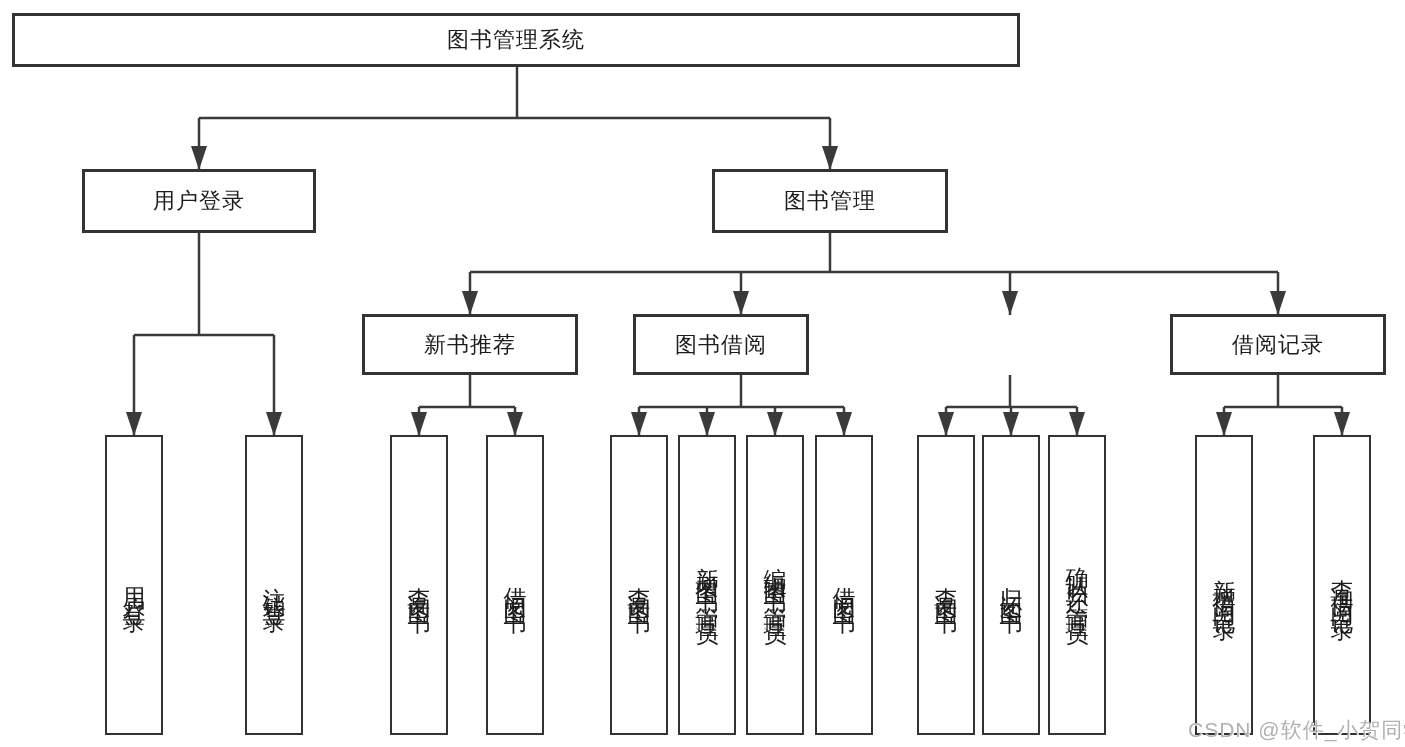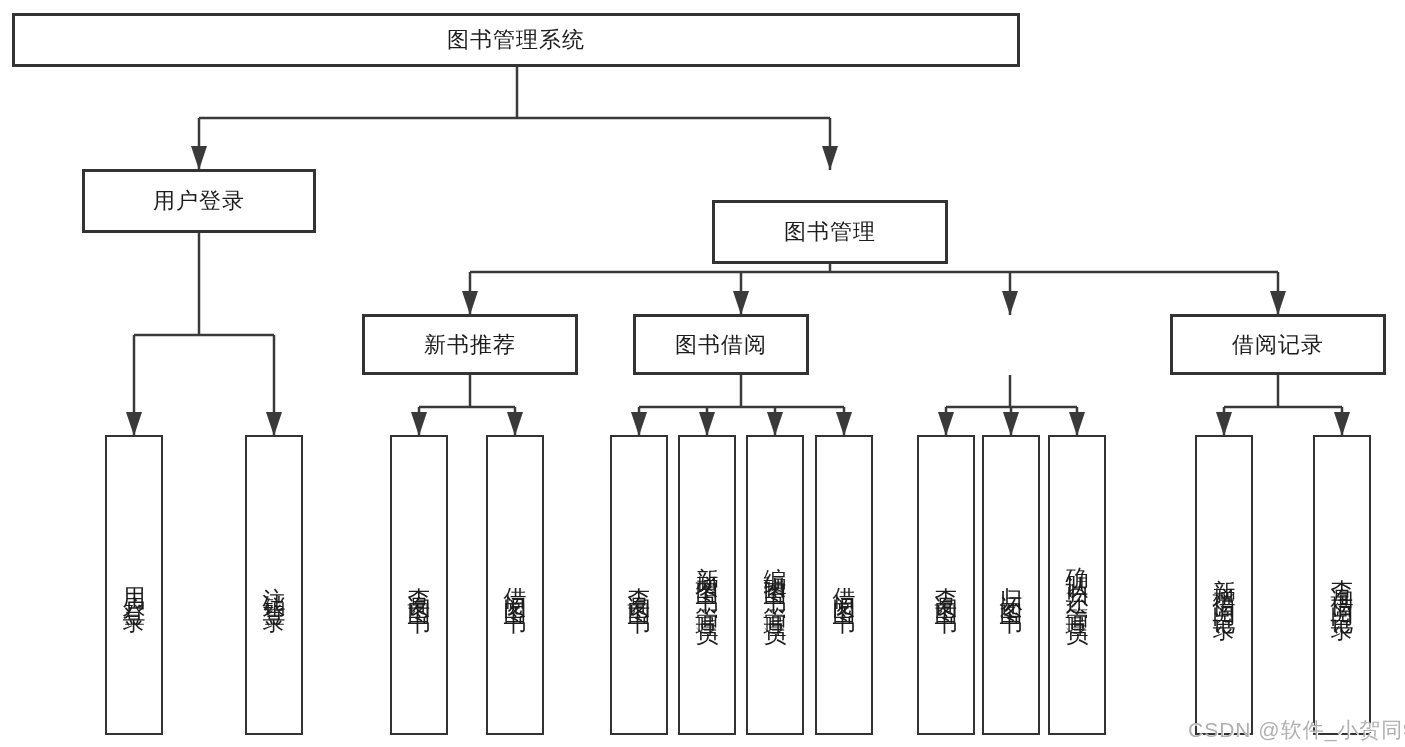--- a/index.html
+++ b/index.html
@@ -41,21 +41,21 @@
     writing-mode: vertical-rl;
     text-orientation: mixed;
     letter-spacing: 8px;
     line-height: 1;
     white-space: nowrap;
   }
   
   .n-root  { left: 12px;   top: 13px;  width: 1008px; height: 54px; }
   
   .n-l2a   { left: 82px;   top: 169px; width: 234px;  height: 64px; }
-  .n-l2b   { left: 712px;  top: 169px; width: 236px;  height: 64px; margin-top: 31px; }
+  .n-l2b   { left: 712px;  top: 169px; width: 236px;  height: 64px; }
   
   .n-l3a   { left: 362px;  top: 314px; width: 216px;  height: 61px; text-align: center; }
   .n-l3b   { left: 633px;  top: 314px; width: 176px;  height: 61px; }
   .n-l3c   { left: 902px;  top: 314px; width: 216px;  height: 61px; }
   .n-l3d   { left: 1170px; top: 314px; width: 216px;  height: 61px; }
   
   .lf01 { left: 105px; }
   .lf02 { left: 245px; }
   .lf03 { left: 390px; }
   .lf04 { left: 486px; }

